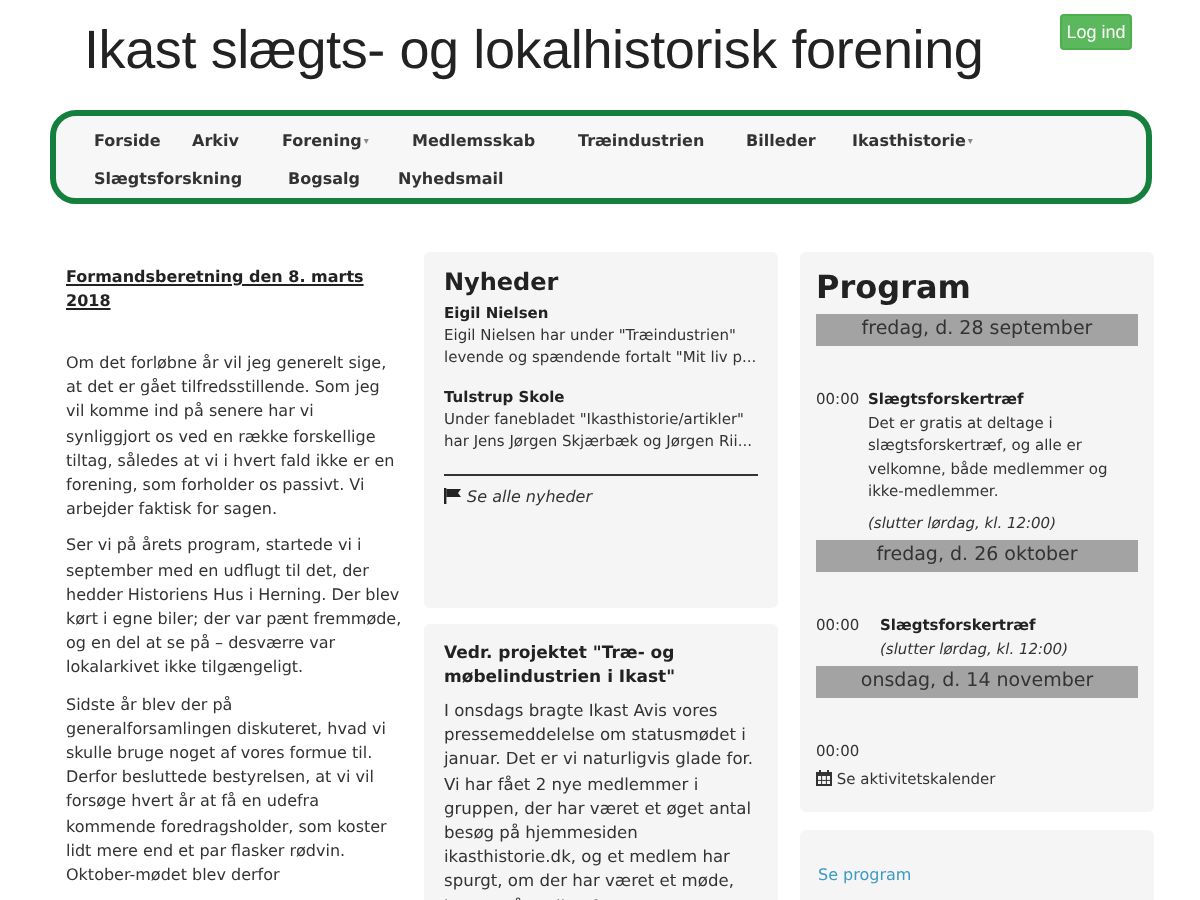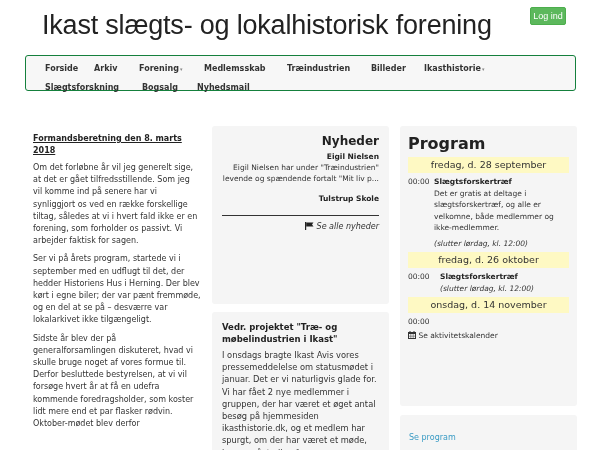--- a/index.html
+++ b/index.html
@@ -12,48 +12,48 @@
     font-size: 27px; color: #222; letter-spacing: -0.2px; white-space: nowrap; text-align: center;
   }
   .login-btn {
     position: absolute; left: 530px; top: 7px; width: 36px; height: 18px;
     background: #5cb85c; border: 1px solid #4cae4c; border-radius: 2px;
     color: #fff; font-family: "Liberation Sans", sans-serif; font-size: 9px;
     display: flex; align-items: center; justify-content: center;
   }
 
   .navbar {
-    position: absolute; left: 25px; top: 55px; width: 551px; height: 36px;
-    background: #f7f7f7; border: 1px solid #15803d; border-radius: 3px;
+    position: absolute; left: 25px; top: 55px; width: 551px; height: 47px;
+    background: #f7f7f7; border: 3px solid #15803d; border-radius: 13px;
   }
   .nav-item {
     font-size: 8px; font-weight: bold; color: #333; margin-right: 0;
     position: absolute;
   }
   .caret { font-size: 5px; color: #888; margin-left: 1px; vertical-align: middle; }
 
   .left-col { position: absolute; left: 33px; top: 133px; width: 168px; font-size: 8px; line-height: 12.2px; color: #333; }
-  .left-col h4 { font-size: 8px; font-weight: bold; text-decoration: underline; color: #222; line-height: 11.5px; margin-bottom: 6px; }
+  .left-col h4 { font-size: 8px; font-weight: bold; text-decoration: underline; color: #222; line-height: 11.5px; margin-bottom: 20px; }
   .left-col p { margin-bottom: 6px; }
 
   .panel { position: absolute; background: #f5f5f5; border-radius: 3px; }
-  .news-panel { left: 212px; top: 126px; width: 177px; height: 178px; padding: 8px 10px; text-align: right; }
+  .news-panel { left: 212px; top: 126px; width: 177px; height: 178px; padding: 8px 10px; }
   .news-panel h3 { font-size: 12px; font-weight: bold; color: #222; margin-bottom: 4px; }
   .news-item { font-size: 7.5px; line-height: 10.8px; margin-bottom: 10px; }
   .news-item .t { font-weight: bold; color: #222; }
   .news-panel hr { border: none; border-top: 1px solid #333; margin: 4px 0 6px 0; }
   .see-all { font-size: 8px; font-style: italic; color: #333; }
 
   .project-panel { left: 212px; top: 312px; width: 177px; height: 150px; padding: 10px 10px; }
   .project-panel h4 { font-size: 8.5px; font-weight: bold; color: #222; line-height: 11.5px; margin-bottom: 4px; }
   .project-panel p { font-size: 8.3px; line-height: 12.2px; color: #333; }
 
   .program-panel { left: 400px; top: 126px; width: 177px; height: 280px; padding: 8px 8px; }
   .program-panel h3 { font-size: 16px; font-weight: bold; color: #222; margin-bottom: 4px; }
-  .date-bar { background: #fef9c3; text-align: center; font-size: 9.5px; color: #333; height: 16px; line-height: 16px; margin-bottom: 3px; }
+  .date-bar { background: #a3a3a3; text-align: center; font-size: 9.5px; color: #333; height: 16px; line-height: 16px; margin-bottom: 21px; }
   .event { display: flex; font-size: 7.5px; line-height: 11.5px; margin-bottom: 3px; justify-content: space-between; }
   .event .time { width: 26px; flex: none; }
   .event .body { flex: 1; }
   .event .name { font-weight: bold; color: #222; }
   .event .ends { font-style: italic; margin-top: 4px; }
   .cal-link { font-size: 7.5px; color: #333; margin-top: 2px; }
 
   .see-program-panel { left: 400px; top: 415px; width: 177px; height: 40px; padding: 10px 9px; }
   .see-program { font-size: 8px; color: #3a9bc4; }
 </style>
@@ -84,20 +84,21 @@
 </div>
 
 <div class="panel news-panel">
   <h3>Nyheder</h3>
   <div class="news-item">
     <div class="t">Eigil Nielsen</div>
     <div>Eigil Nielsen har under "Træindustrien" levende og spændende  fortalt "Mit liv p...</div>
   </div>
   <div class="news-item">
     <div class="t">Tulstrup Skole</div>
+    <div>Under fanebladet "Ikasthistorie/artikler" har Jens Jørgen Skjærbæk og Jørgen Rii...</div>
   </div>
   <hr>
   <div class="see-all">
     <svg width="9" height="8" viewBox="0 0 9 8" style="vertical-align:-1px">
         <rect x="0" y="0" width="1.2" height="8" fill="#222"></rect>
         <path d="M1.2 0.5 L8.5 0.5 L7 2.5 L8.5 4.5 L1.2 4.5 Z" fill="#222"></path>
       </svg>
     <span>Se alle nyheder</span>
   </div>
 </div>

